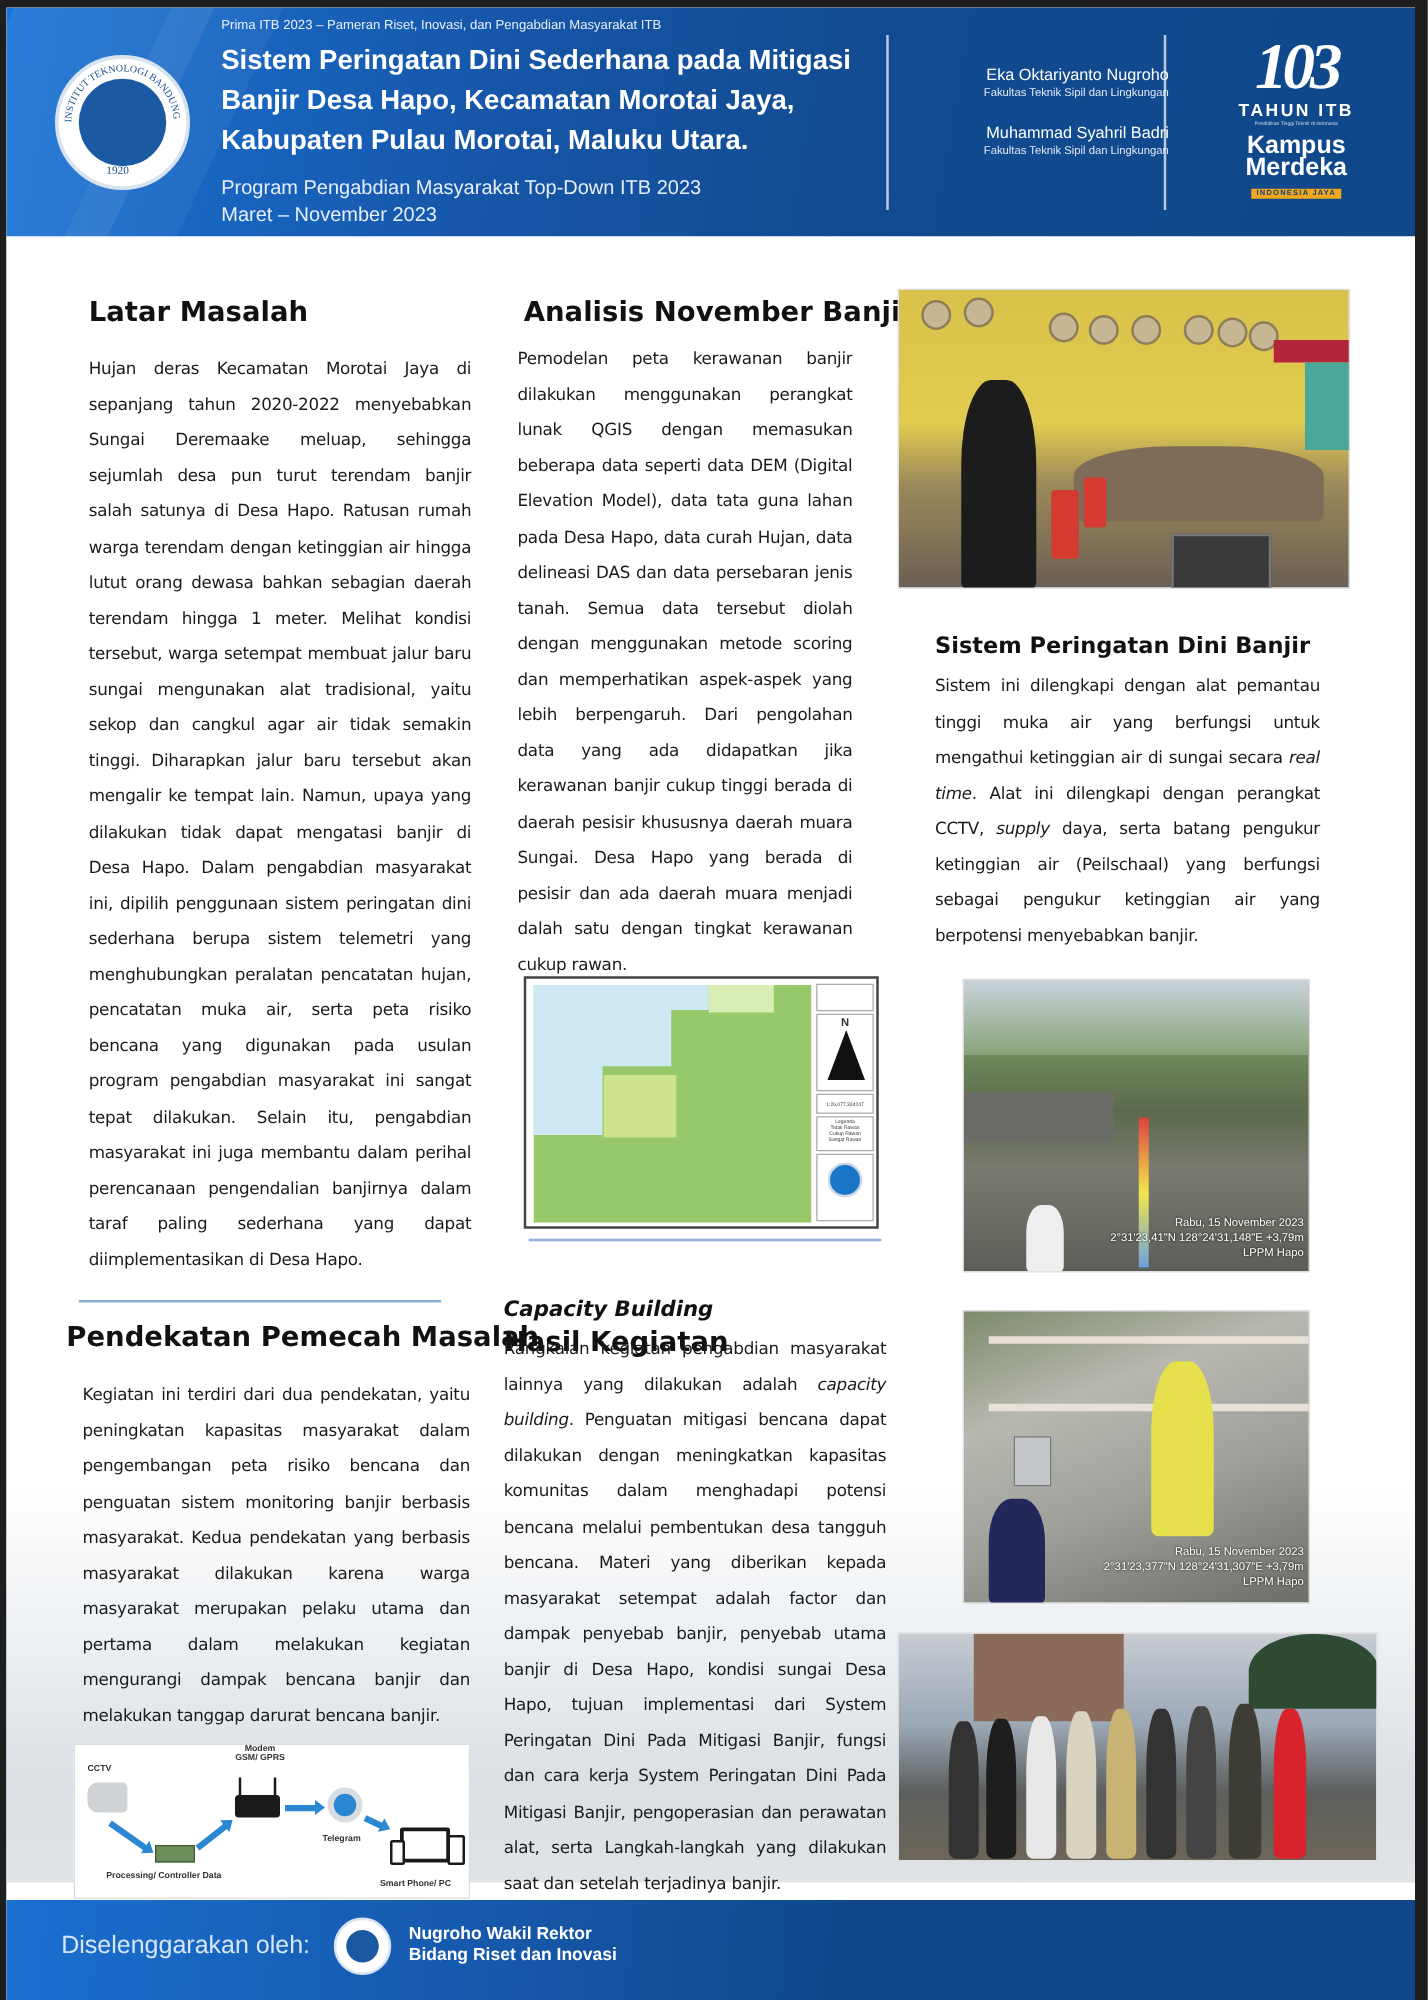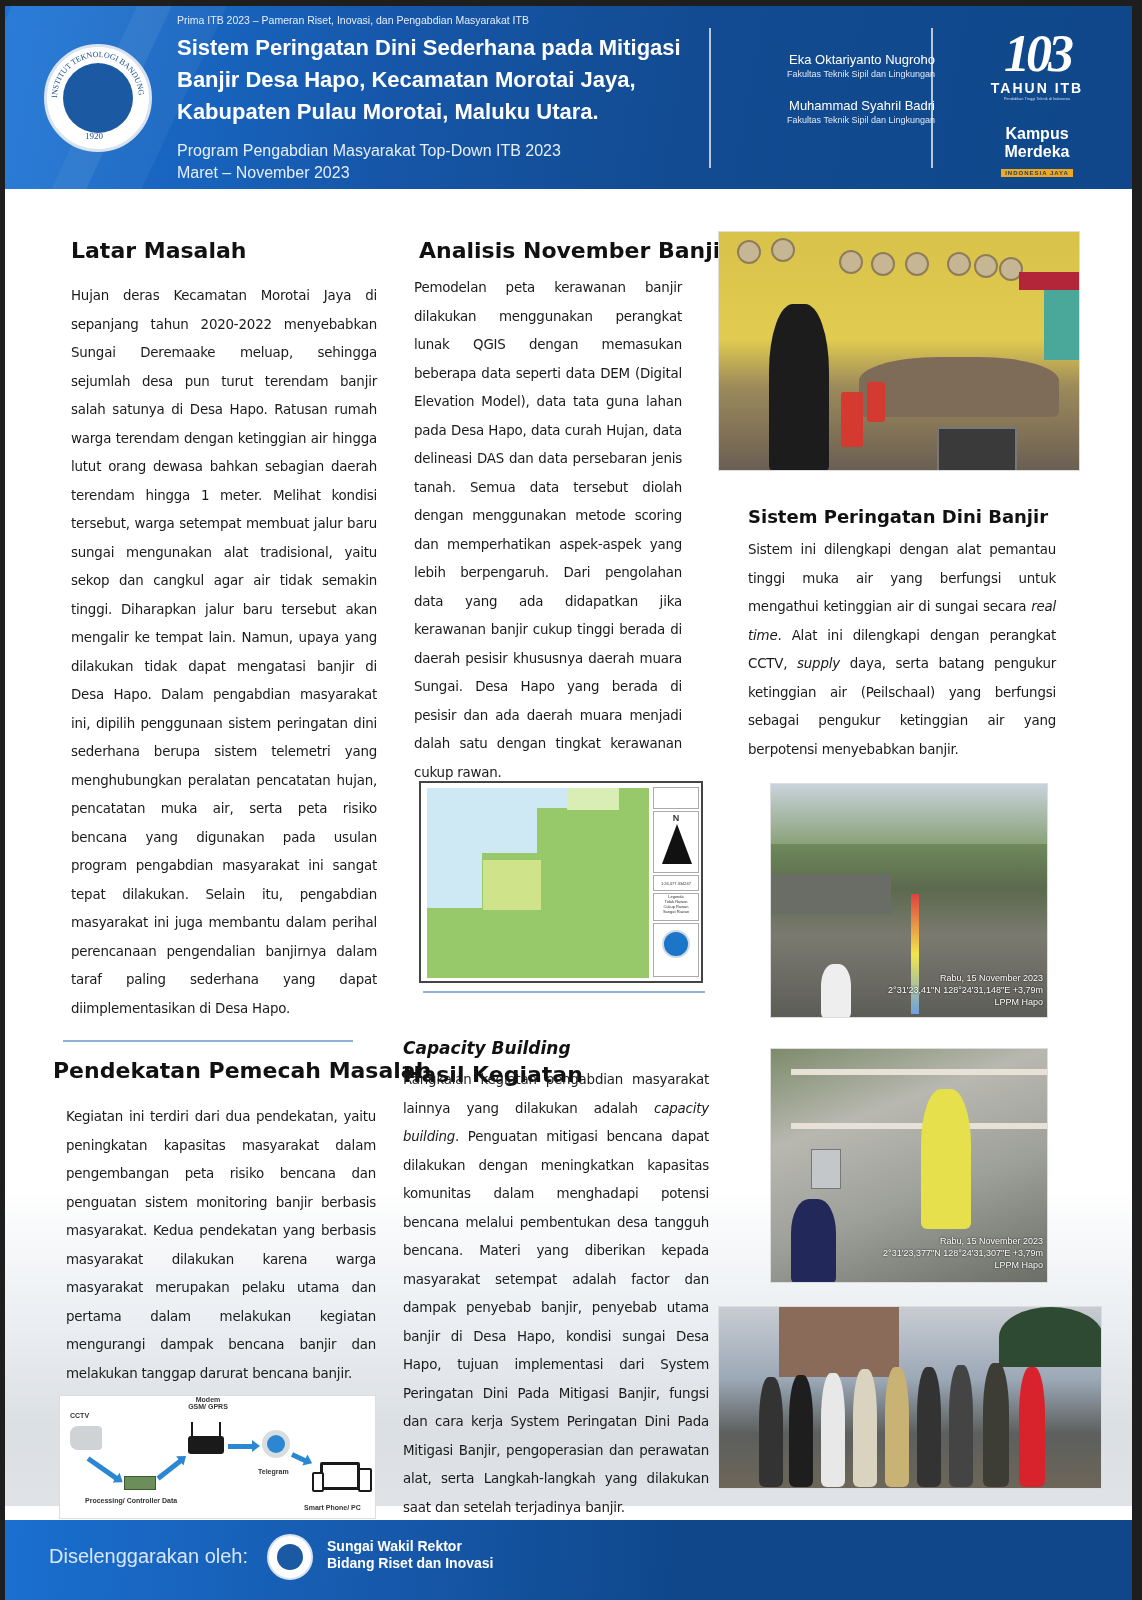--- a/index.html
+++ b/index.html
@@ -22,21 +22,21 @@
   .hdr-title { position: absolute; left: 172px; top: 26px; width: 540px; font-size: 22px; font-weight: bold; color: #ffffff; line-height: 32px; }
   .hdr-program { position: absolute; left: 172px; top: 134px; font-size: 16px; color: #e6eefb; line-height: 22px; }
   .hdr-divider { position: absolute; top: 22px; width: 2px; height: 140px; background: rgba(255,255,255,0.7); }
   .author { position: absolute; left: 720px; width: 210px; text-align: right; color: #fff; }
   .author .name { font-size: 13px; }
   .author .fac { font-size: 9px; color: #e0e8f5; margin-top: 2px; }
   .brand { position: absolute; left: 972px; top: 22px; width: 120px; color: #fff; text-align: center; }
   .brand .big { font-size: 52px; font-weight: bold; font-style: italic; letter-spacing: -4px; line-height: 52px; font-family: "Liberation Serif", serif; }
   .brand .tahun { font-size: 14px; font-weight: bold; letter-spacing: 2px; margin-top: 0px; }
   .brand .tiny { font-size: 4px; color: #cfd8e8; }
-  .brand .kampus { font-size: 16px; font-weight: bold; line-height: 18px; margin-top: 24px; }
+  .brand .kampus { font-size: 20px; font-weight: bold; line-height: 18px; margin-top: 6px; }
   .brand .jaya { display: inline-block; background: #f2a81d; color: #13407c; font-size: 6px; font-weight: bold; letter-spacing: 1px; padding: 1px 4px; margin-top: 2px; }
 
   
   .bg-fade { position: absolute; left: 0; top: 1180px; width: 1127px; height: 320px;
     background: linear-gradient(180deg, rgba(255,255,255,0) 0%, rgba(200,210,220,0.35) 40%, rgba(190,198,205,0.55) 75%, rgba(210,215,220,0.7) 100%); }
 
   
   .sec-title { position: absolute; font-weight: bold; color: #111; font-family: "DejaVu Sans", sans-serif; }
   .body-text { position: absolute; font-size: 13.4px; line-height: 28.5px; color: #1a1a1a; text-align: justify; font-family: "DejaVu Sans", sans-serif; letter-spacing: -0.2px; }
   .rule { position: absolute; height: 2px; background: #8fb1d6; }
@@ -258,17 +258,17 @@
     <div class="person" style="left:264px;top:56px;width:26px;height:124px;background:#3d3d36;"></div>
     <div class="person" style="left:300px;top:60px;width:26px;height:120px;background:#d8232c;"></div>
   </div>
 
   <div class="footer">
     <div class="footer-label">Diselenggarakan oleh:</div>
     <div class="footer-logo">
         <div class="inner"></div>
       </div>
     <div class="footer-org">
-      <div>Sungai Wakil Rektor</div>
+      <div>Nugroho Wakil Rektor</div>
       <div>Bidang Riset dan Inovasi</div>
     </div>
   </div>
 </div>
 
 </body></html>

